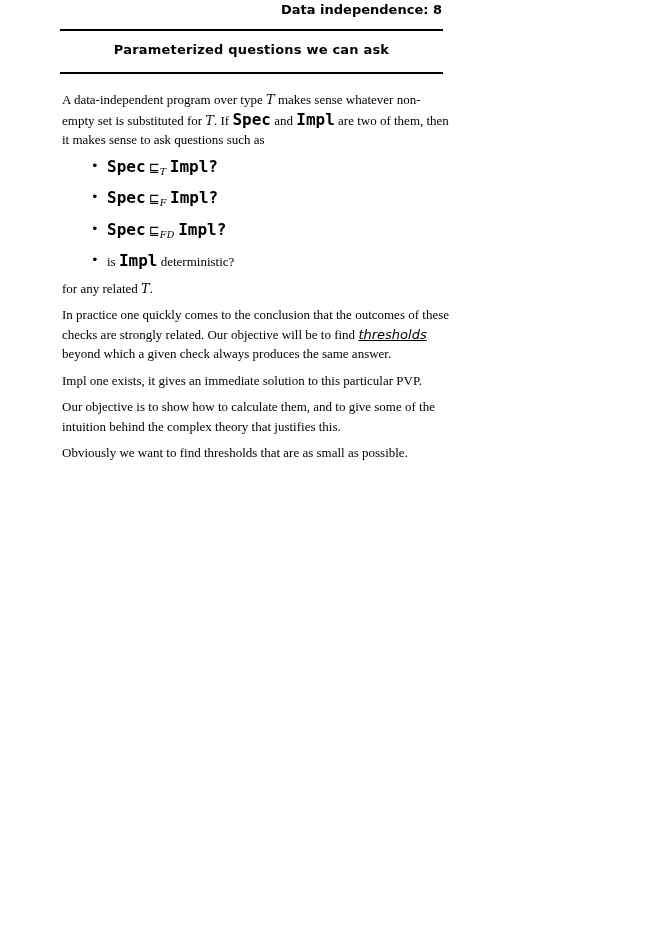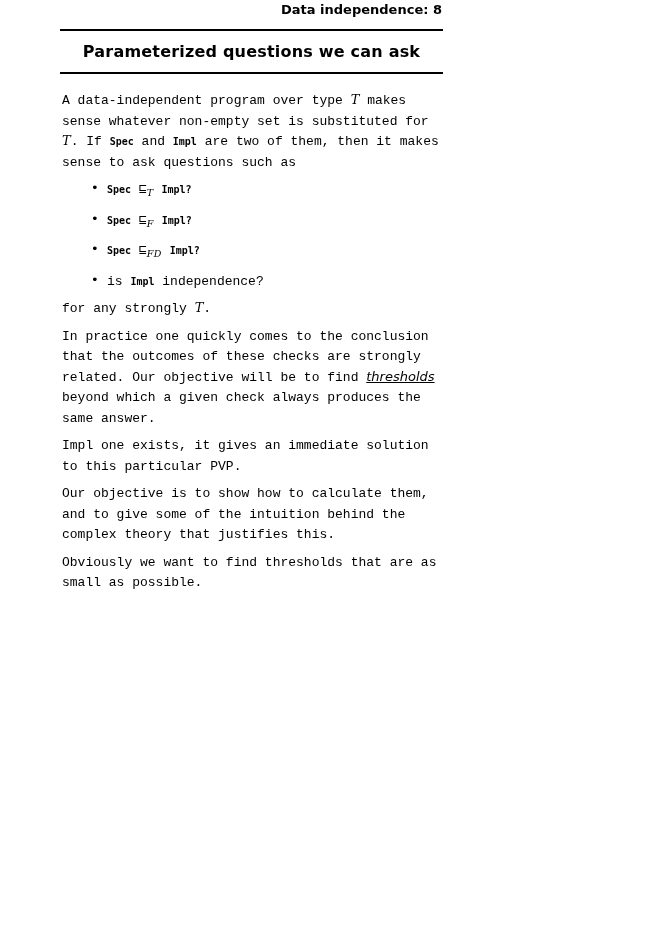--- a/index.html
+++ b/index.html
@@ -32,21 +32,21 @@
   }
   .rule-top { top: 29px; }
   .rule-under { top: 72px; }
   .title {
     position: absolute;
     top: 42px;
     left: 60px;
     width: 383px;
     margin: 0;
     text-align: center;
-    font-size: 16px;
+    font-size: 13px;
     font-weight: bold;
     letter-spacing: 0.2px;
   }
   .body {
     position: absolute;
     top: 90px;
     left: 62px;
     width: 388px;
     font-size: 13px;
     line-height: 19.5px;
@@ -62,25 +62,25 @@
     position: relative;
     padding-left: 45px;
     margin-bottom: 7px;
   }
   .dot {
     position: absolute;
     left: 29px;
     top: -1px;
     font-size: 13px;
   }
-  .seg.rm { font-family: Liberation Mono, monospace; }
+  .seg.rm { font-family: Liberation Serif, serif; }
   .seg.tt {
     font-family: "DejaVu Sans Mono", "Liberation Mono", monospace;
     font-weight: bold;
-    font-size: 10px;
+    font-size: 16px;
   }
   .seg.it { font-style: italic; text-decoration: underline; }
   .seg.math {
     font-family: "DejaVu Serif", "Liberation Serif", serif;
     font-style: italic;
   }
   .seg.msub {
     font-family: "DejaVu Serif", "Liberation Serif", serif;
     font-style: italic;
     font-size: 9.5px;
@@ -97,21 +97,21 @@
   </div>
   <div class="rule rule-top"></div>
   <h1 class="title">Parameterized questions we can ask</h1>
   <div class="rule rule-under"></div>
   <div class="body">
       <p class="para"><span class="seg rm">A data-independent program over type </span><span class="seg math">T</span><span class="seg rm"> makes sense whatever non-empty set is substituted for </span><span class="seg math">T</span><span class="seg rm">. If </span><span class="seg tt">Spec</span><span class="seg rm"> and </span><span class="seg tt">Impl</span><span class="seg rm"> are two of them, then it makes sense to ask questions such as</span></p>
       <ul class="blist">
         <li><span class="dot">•</span><span class="seg tt">Spec</span><span class="seg rm"> ⊑</span><span class="seg msub">T</span><span class="seg rm"> </span><span class="seg tt">Impl?</span></li>
         <li><span class="dot">•</span><span class="seg tt">Spec</span><span class="seg rm"> ⊑</span><span class="seg msub">F</span><span class="seg rm"> </span><span class="seg tt">Impl?</span></li>
         <li><span class="dot">•</span><span class="seg tt">Spec</span><span class="seg rm"> ⊑</span><span class="seg msub">FD</span><span class="seg rm"> </span><span class="seg tt">Impl?</span></li>
-        <li><span class="dot">•</span><span class="seg rm">is </span><span class="seg tt">Impl</span><span class="seg rm"> independence?</span></li>
+        <li><span class="dot">•</span><span class="seg rm">is </span><span class="seg tt">Impl</span><span class="seg rm"> deterministic?</span></li>
       </ul>
-      <p class="para"><span class="seg rm">for any strongly </span><span class="seg math">T</span><span class="seg rm">.</span></p>
+      <p class="para"><span class="seg rm">for any related </span><span class="seg math">T</span><span class="seg rm">.</span></p>
       <p class="para"><span class="seg rm">In practice one quickly comes to the conclusion that the outcomes of these checks are strongly related. Our objective will be to find </span><span class="seg it">thresholds</span><span class="seg rm"> beyond which a given check always produces the same answer.</span></p>
       <p class="para"><span class="seg rm">Impl one exists, it gives an immediate solution to this particular PVP.</span></p>
       <p class="para"><span class="seg rm">Our objective is to show how to calculate them, and to give some of the intuition behind the complex theory that justifies this.</span></p>
       <p class="para"><span class="seg rm">Obviously we want to find thresholds that are as small as possible.</span></p>
     </div>
 </div>
 
 </body></html>

